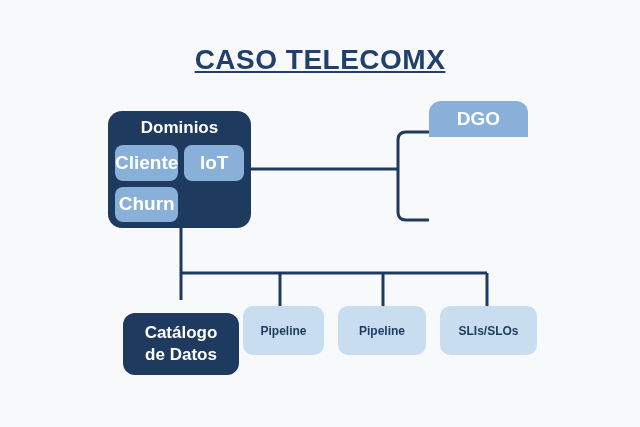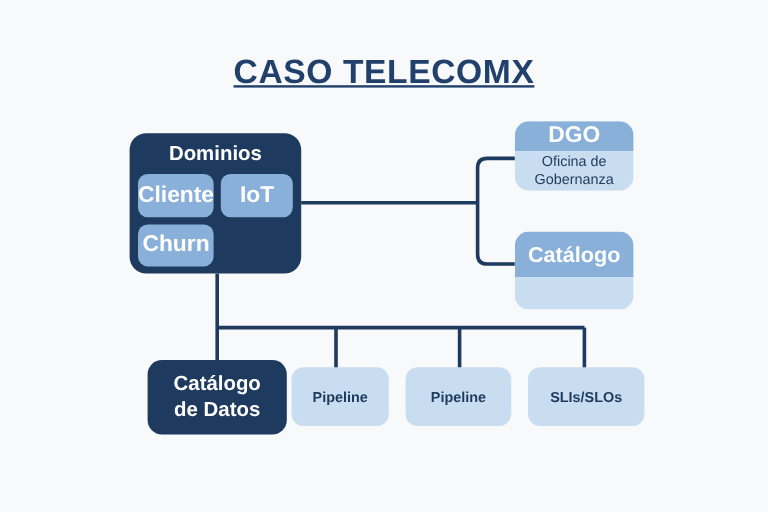--- a/index.html
+++ b/index.html
@@ -109,21 +109,21 @@
     background: var(--dark);
     border-radius: 12px;
     display: flex; align-items: center; justify-content: center;
     text-align: center;
     color: #ffffff;
     font-weight: bold;
     font-size: 17px;
     line-height: 1.3;
     padding: 4px 10px;
   }
-  .catalogo-datos { left: 123px; top: 300px; width: 116px; height: 62px; }
+  .catalogo-datos { left: 123px; top: 313px; width: 116px; height: 62px; }
   .light-node {
     background: var(--light);
     border-radius: 10px;
     display: flex; align-items: center; justify-content: center;
     color: var(--dark);
     font-weight: bold;
     font-size: 12px;
   }
   .pipeline-1 { left: 243px; top: 306px; width: 81px; height: 49px; }
   .pipeline-2 { left: 338px; top: 306px; width: 88px; height: 49px; }
@@ -155,27 +155,22 @@
     <div class="dominios-title">Dominios</div>
     <div class="dominios-grid">
       <div class="domain-cell">Cliente</div>
       <div class="domain-cell">IoT</div>
       <div class="domain-cell">Churn</div>
     </div>
   </div>
 
   <div class="node split-box dgo-box">
     <div class="split-header">DGO</div>
-    <div class="split-body">Oficina de Gobernanza</div>
   </div>
 
-  <div class="node split-box catalogo-box">
-    <div class="split-header">Catálogo</div>
-    <div class="split-body"></div>
-  </div>
 
   <div class="node dark-node catalogo-datos">Catálogo de Datos</div>
 
   <div class="node light-node pipeline-1">Pipeline</div>
 
   <div class="node light-node pipeline-2">Pipeline</div>
 
   <div class="node light-node slis-slos">SLIs/SLOs</div>
 
 </div>

